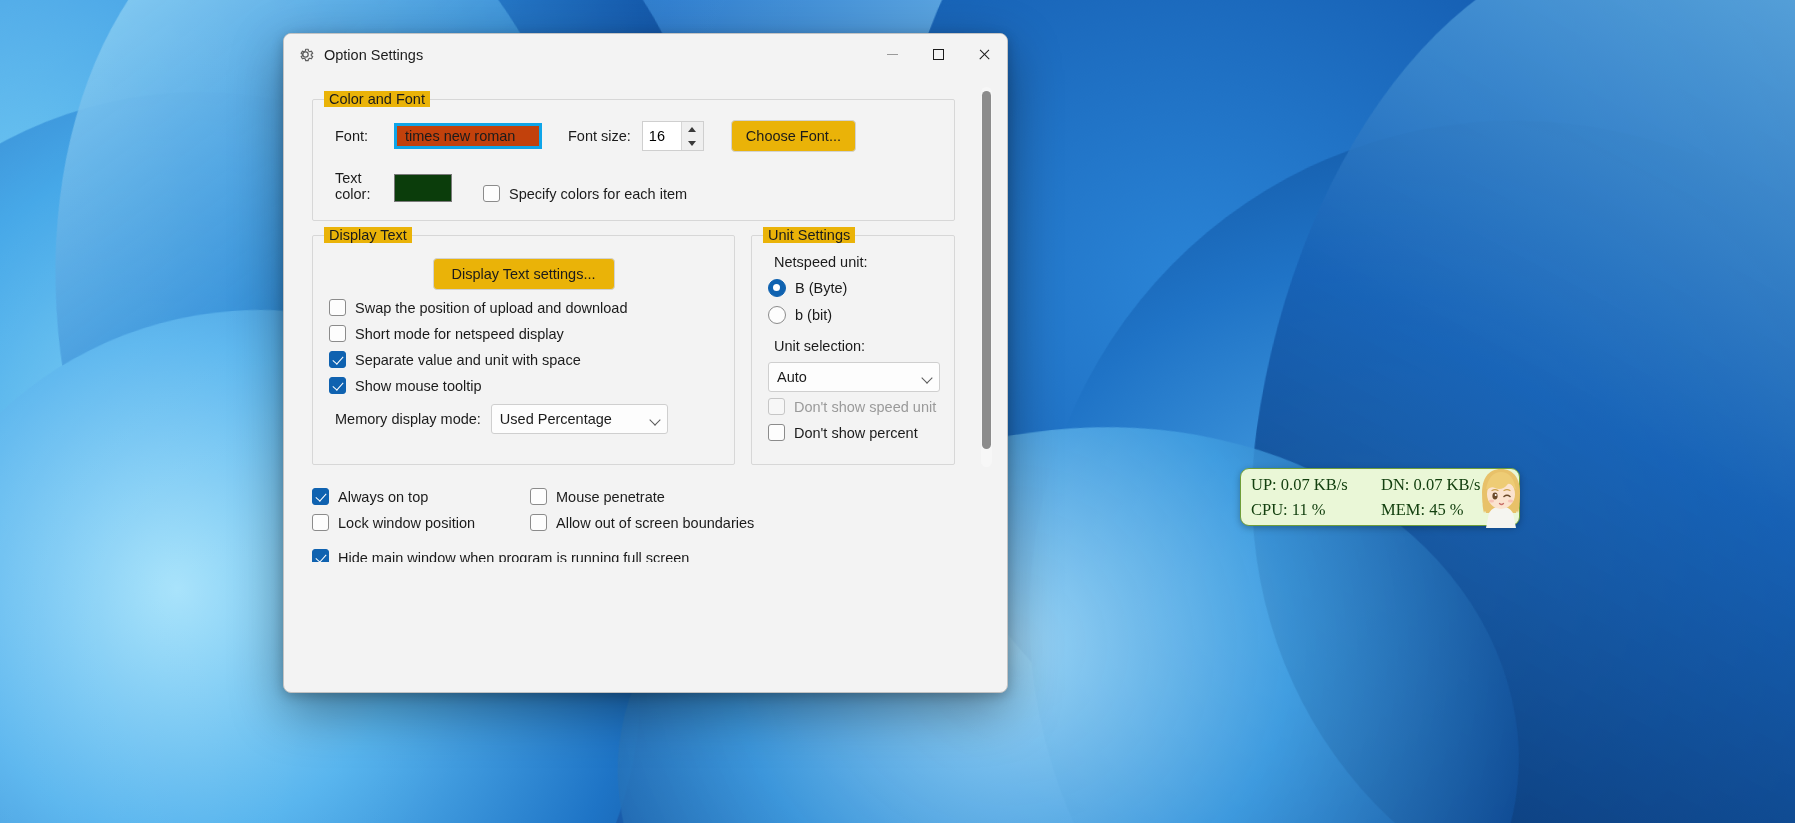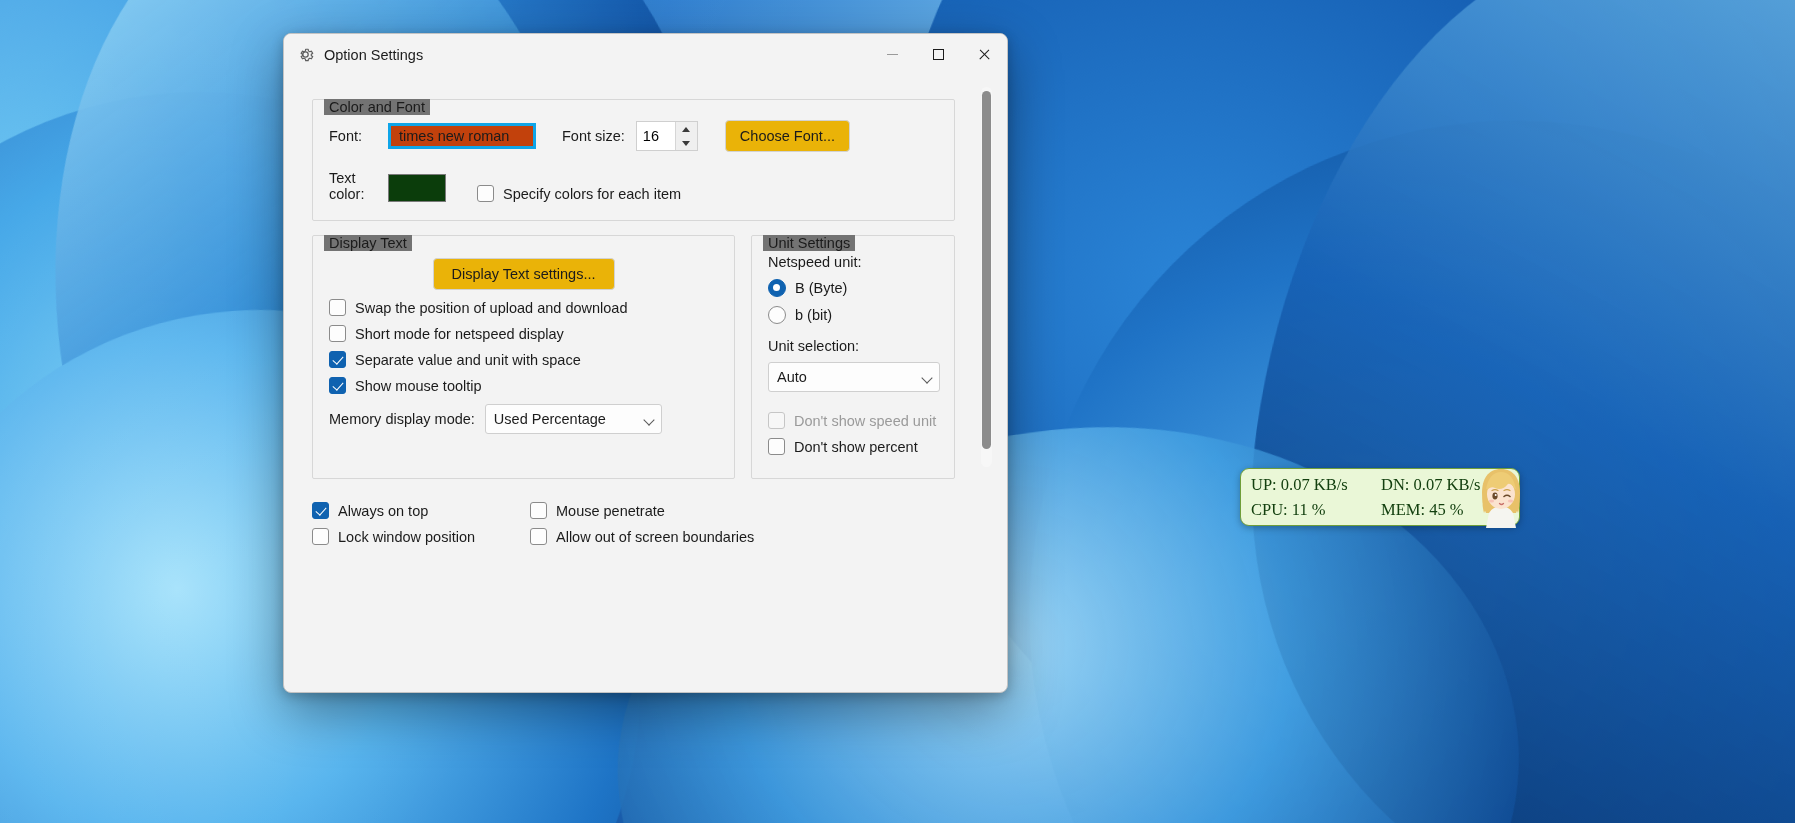--- a/index.html
+++ b/index.html
@@ -88,26 +88,26 @@
   .scrollhost { position:relative; height:487px; margin:0 0 0 0; overflow:hidden; }
   .content { padding:10px 28px 0 28px; }
   .vscroll { position:absolute; right:15px; top:12px; width:11px; height:380px;
              background:#f7f7f7; border-radius:6px; }
   .vthumb { position:absolute; left:1px; top:4px; width:9px; height:358px;
             background:#8c8c8c; border-radius:5px; }
 
   
   .group { border:1px solid #d7d7d7; border-radius:2px; position:relative; margin-top:14px; }
   .group > .legend {
-    position:absolute; top:-9px; left:11px; background:#737373; padding:0 5px; font-size:14.5px;margin-top:8px;
+    position:absolute; top:-9px; left:11px; background:#eab308; padding:0 5px; font-size:14.5px;
   }
   .gbody { padding:20px 16px 14px 16px; }
 
   .row { display:flex; align-items:center; }
-  .lbl { font-size:14.5px; color:#1b1b1b; }
+  .lbl { font-size:14.5px; color:#1b1b1b;margin-left:6px; }
 
   input.txt {
     border:3px solid #0ea5e9; background:#c2410c; height:26px; font-size:14.5px;
     font-family:"Liberation Sans", sans-serif; padding:0 8px; color:#1b1b1b; outline:none;
   }
   .spin { display:flex; border:1px solid #cfcfcf; background:#fff; height:30px; align-items:stretch; }
   .spin input { border:none; outline:none; width:38px; font-size:14.5px; padding:0 6px;
                 font-family:"Liberation Sans", sans-serif; }
   .spinbtns { width:22px; background:#efefef; border-left:1px solid #d6d6d6;
               display:flex; flex-direction:column; }
@@ -309,21 +309,21 @@
               <span>b (bit)</span>
             </div>
 
             <div class="lbl" style="margin-top:14px;">Unit selection:</div>
             <div class="selwrap" style="margin-top:8px;">
               <select class="sel" style="width:172px;">
                 <option>Auto</option>
               </select>
             </div>
 
-            <div class="cb disabled" style="margin-top:20px;">
+            <div class="cb disabled" style="margin-top:6px;">
               <div class="box"></div>
               <span>Don't show speed unit</span>
             </div>
             <div class="cb">
               <div class="box"></div>
               <span>Don't show percent</span>
             </div>
           </div>
         </div>
       </div>

